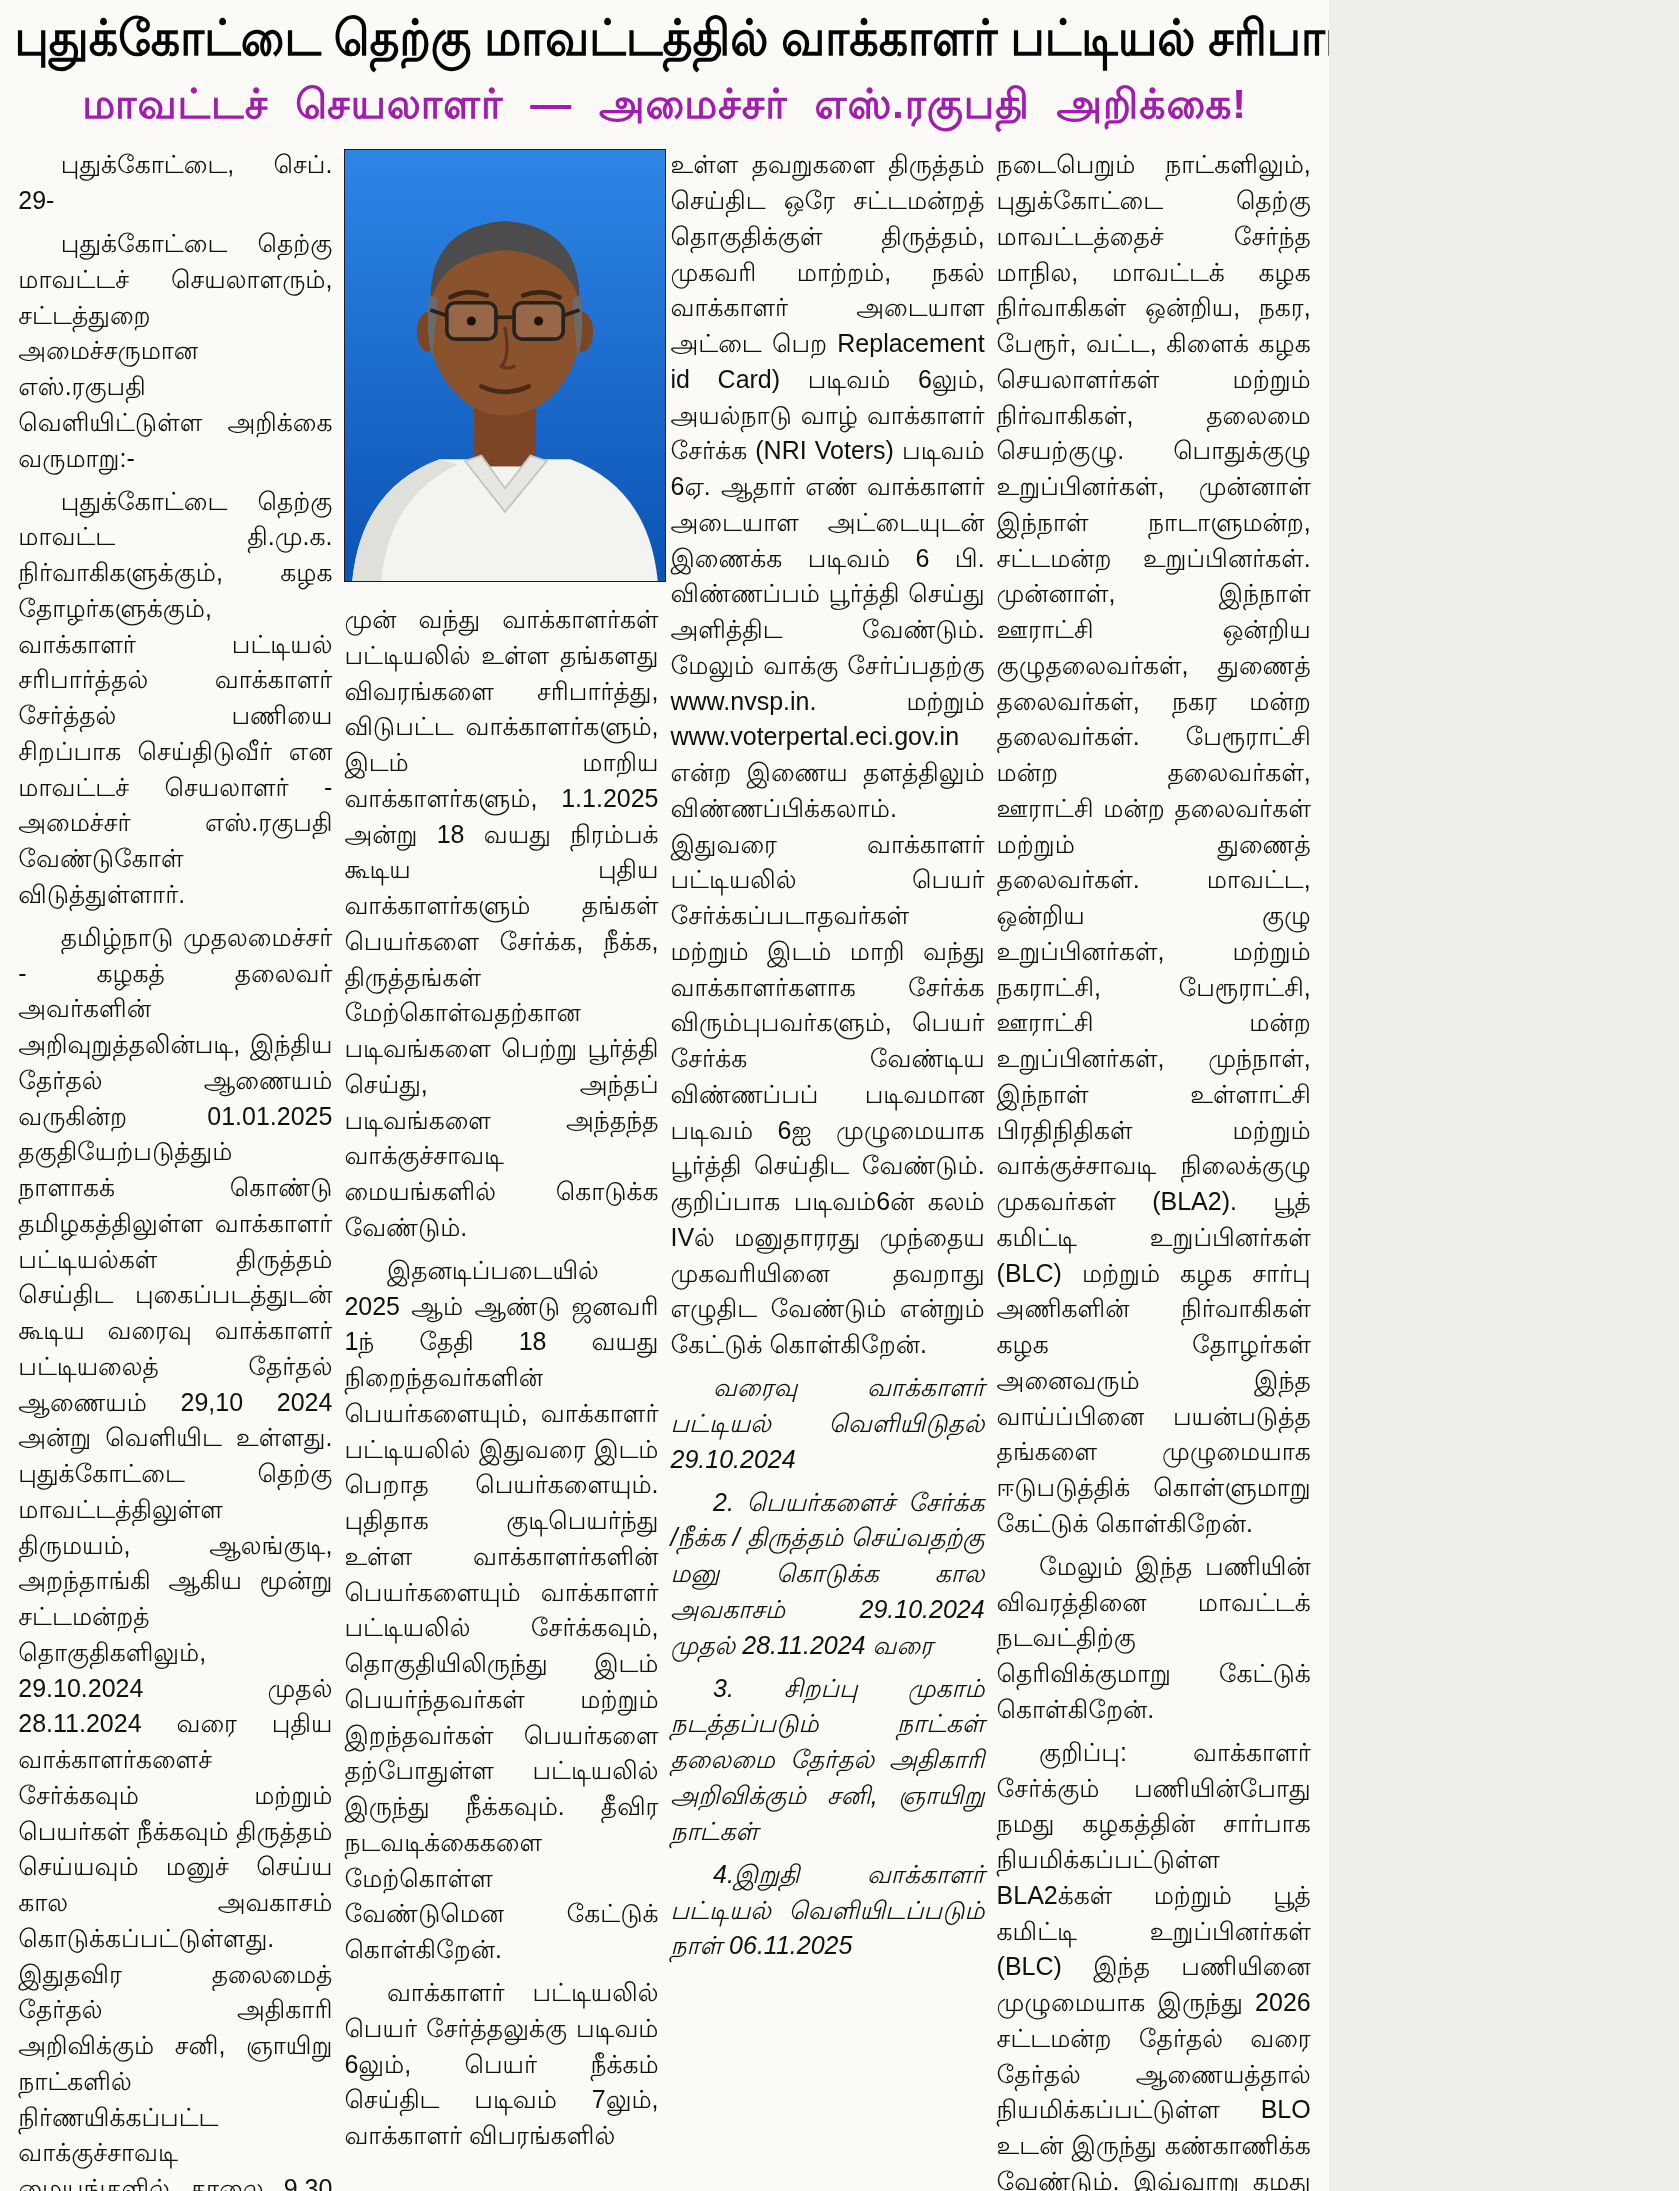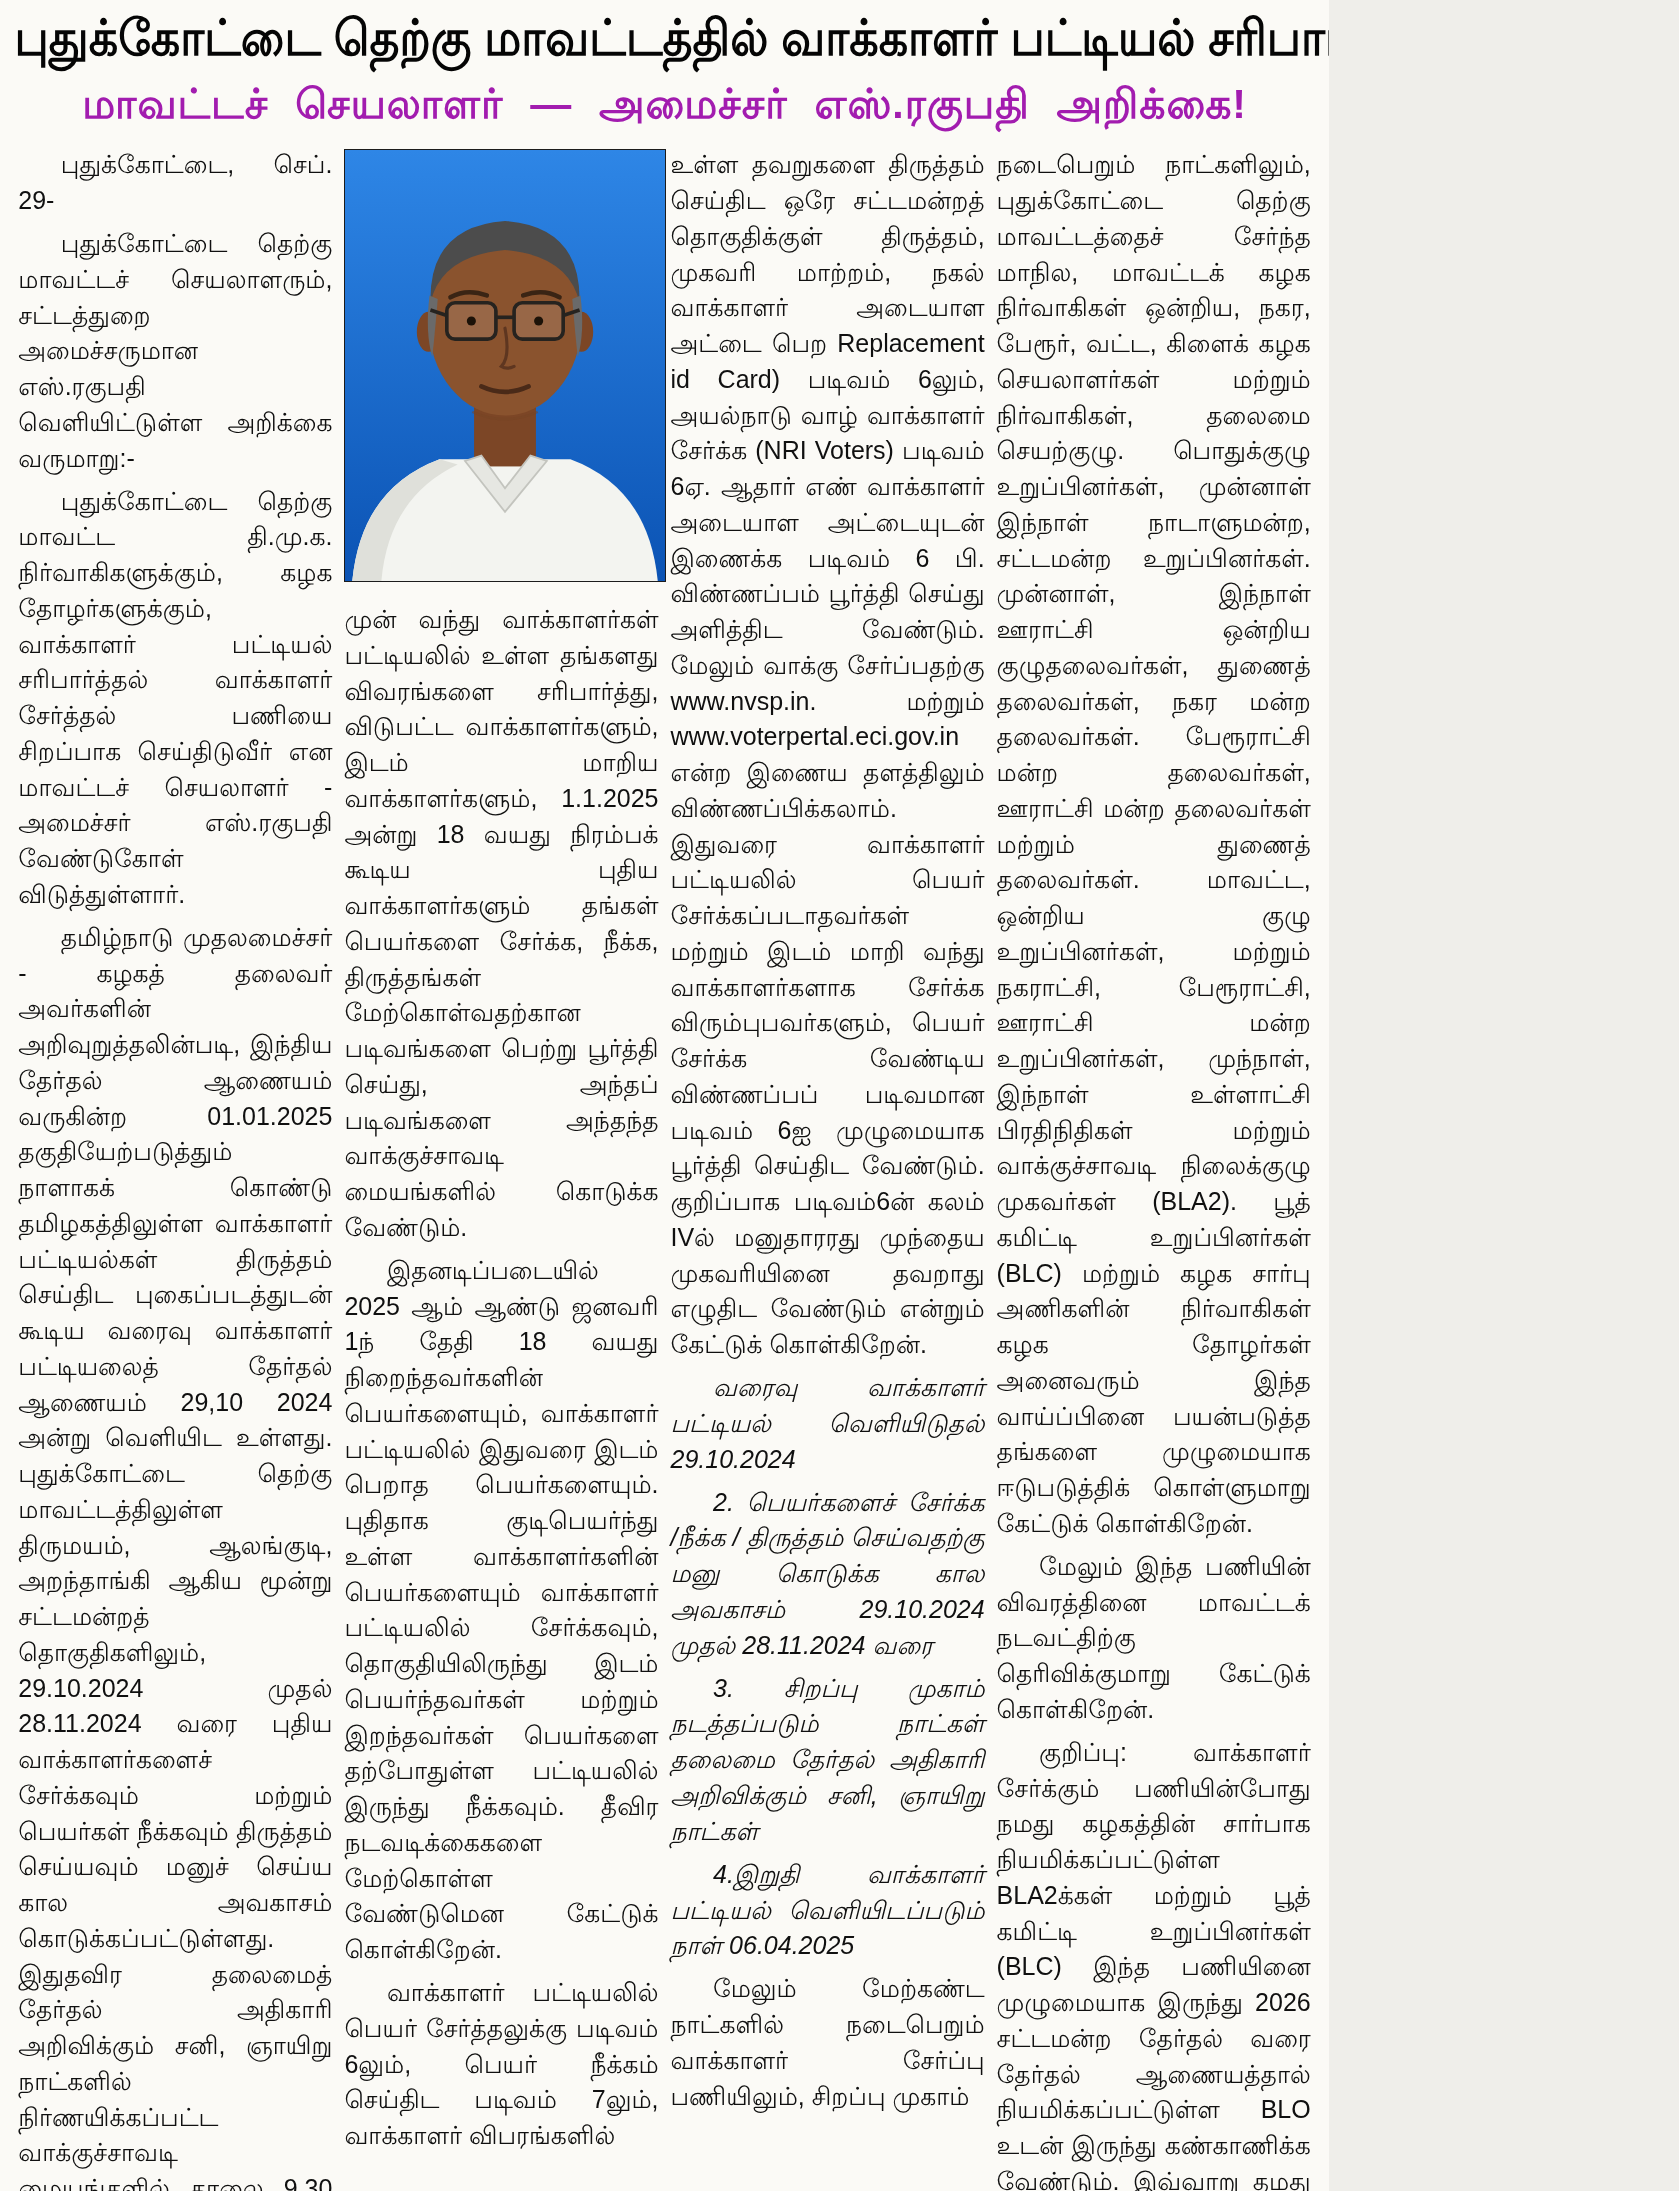--- a/index.html
+++ b/index.html
@@ -139,22 +139,21 @@
       <p class="cont">முன் வந்து வாக்காளர்கள் பட்டியலில் உள்ள தங்களது விவரங்களை சரிபார்த்து, விடுபட்ட வாக்காளர்களும், இடம் மாறிய வாக்காளர்களும், 1.1.2025 அன்று 18 வயது நிரம்பக் கூடிய புதிய வாக்காளர்களும் தங்கள் பெயர்களை சேர்க்க, நீக்க, திருத்தங்கள் மேற்கொள்வதற்கான படிவங்களை பெற்று பூர்த்தி செய்து, அந்தப் படிவங்களை அந்தந்த வாக்குச்சாவடி மையங்களில் கொடுக்க வேண்டும்.</p>
       <p>இதனடிப்படையில் 2025 ஆம் ஆண்டு ஜனவரி 1ந் தேதி 18 வயது நிறைந்தவர்களின் பெயர்களையும், வாக்காளர் பட்டியலில் இதுவரை இடம் பெறாத பெயர்களையும். புதிதாக குடிபெயர்ந்து உள்ள வாக்காளர்களின் பெயர்களையும் வாக்காளர் பட்டியலில் சேர்க்கவும், தொகுதியிலிருந்து இடம் பெயர்ந்தவர்கள் மற்றும் இறந்தவர்கள் பெயர்களை தற்போதுள்ள பட்டியலில் இருந்து நீக்கவும். தீவிர நடவடிக்கைகளை மேற்கொள்ள வேண்டுமென கேட்டுக் கொள்கிறேன்.</p>
       <p>வாக்காளர் பட்டியலில் பெயர் சேர்த்தலுக்கு படிவம் 6லும், பெயர் நீக்கம் செய்திட படிவம் 7லும், வாக்காளர் விபரங்களில்</p>
     </section>
 
     <section class="col">
       <p class="cont">உள்ள தவறுகளை திருத்தம் செய்திட ஒரே சட்டமன்றத் தொகுதிக்குள் திருத்தம், முகவரி மாற்றம், நகல் வாக்காளர் அடையாள அட்டை பெற Replacement id Card) படிவம் 6லும், அயல்நாடு வாழ் வாக்காளர் சேர்க்க (NRI Voters) படிவம் 6ஏ. ஆதார் எண் வாக்காளர் அடையாள அட்டையுடன் இணைக்க படிவம் 6 பி. விண்ணப்பம் பூர்த்தி செய்து அளித்திட வேண்டும். மேலும் வாக்கு சேர்ப்பதற்கு www.nvsp.in. மற்றும் www.voterpertal.eci.gov.in என்ற இணைய தளத்திலும் விண்ணப்பிக்கலாம். இதுவரை வாக்காளர் பட்டியலில் பெயர் சேர்க்கப்படாதவர்கள் மற்றும் இடம் மாறி வந்து வாக்காளர்களாக சேர்க்க விரும்புபவர்களும், பெயர் சேர்க்க வேண்டிய விண்ணப்பப் படிவமான படிவம் 6ஐ முழுமையாக பூர்த்தி செய்திட வேண்டும். குறிப்பாக படிவம்6ன் கலம் IVல் மனுதாரரது முந்தைய முகவரியினை தவறாது எழுதிட வேண்டும் என்றும் கேட்டுக் கொள்கிறேன்.</p>
       <p class="emph">வரைவு வாக்காளர் பட்டியல் வெளியிடுதல் 29.10.2024</p>
       <p class="emph">2. பெயர்களைச் சேர்க்க /நீக்க / திருத்தம் செய்வதற்கு மனு கொடுக்க கால அவகாசம் 29.10.2024 முதல் 28.11.2024 வரை</p>
       <p class="emph">3. சிறப்பு முகாம் நடத்தப்படும் நாட்கள் தலைமை தேர்தல் அதிகாரி அறிவிக்கும் சனி, ஞாயிறு நாட்கள்</p>
-      <p class="emph">4.இறுதி வாக்காளர் பட்டியல் வெளியிடப்படும் நாள் 06.04.2025</p>
-      <p>மேலும் மேற்கண்ட நாட்களில் நடைபெறும் வாக்காளர் சேர்ப்பு பணியிலும், சிறப்பு முகாம்</p>
+      <p class="emph">4.இறுதி வாக்காளர் பட்டியல் வெளியிடப்படும் நாள் 06.11.2025</p>
     </section>
 
     <section class="col">
       <p class="cont">நடைபெறும் நாட்களிலும், புதுக்கோட்டை தெற்கு மாவட்டத்தைச் சேர்ந்த மாநில, மாவட்டக் கழக நிர்வாகிகள் ஒன்றிய, நகர, பேரூர், வட்ட, கிளைக் கழக செயலாளர்கள் மற்றும் நிர்வாகிகள், தலைமை செயற்குழு. பொதுக்குழு உறுப்பினர்கள், முன்னாள் இந்நாள் நாடாளுமன்ற, சட்டமன்ற உறுப்பினர்கள். முன்னாள், இந்நாள் ஊராட்சி ஒன்றிய குழுதலைவர்கள், துணைத் தலைவர்கள், நகர மன்ற தலைவர்கள். பேரூராட்சி மன்ற தலைவர்கள், ஊராட்சி மன்ற தலைவர்கள் மற்றும் துணைத் தலைவர்கள். மாவட்ட, ஒன்றிய குழு உறுப்பினர்கள், மற்றும் நகராட்சி, பேரூராட்சி, ஊராட்சி மன்ற உறுப்பினர்கள், முந்நாள், இந்நாள் உள்ளாட்சி பிரதிநிதிகள் மற்றும் வாக்குச்சாவடி நிலைக்குழு முகவர்கள் (BLA2). பூத் கமிட்டி உறுப்பினர்கள் (BLC) மற்றும் கழக சார்பு அணிகளின் நிர்வாகிகள் கழக தோழர்கள் அனைவரும் இந்த வாய்ப்பினை பயன்படுத்த தங்களை முழுமையாக ஈடுபடுத்திக் கொள்ளுமாறு கேட்டுக் கொள்கிறேன்.</p>
       <p>மேலும் இந்த பணியின் விவரத்தினை மாவட்டக் நடவட்திற்கு தெரிவிக்குமாறு கேட்டுக் கொள்கிறேன்.</p>
       <p>குறிப்பு: வாக்காளர் சேர்க்கும் பணியின்போது நமது கழகத்தின் சார்பாக நியமிக்கப்பட்டுள்ள BLA2க்கள் மற்றும் பூத் கமிட்டி உறுப்பினர்கள் (BLC) இந்த பணியினை முழுமையாக இருந்து 2026 சட்டமன்ற தேர்தல் வரை தேர்தல் ஆணையத்தால் நியமிக்கப்பட்டுள்ள BLO உடன் இருந்து கண்காணிக்க வேண்டும். இவ்வாறு தமது அறிக்கையில் கூறியுள்ளார்.</p>
     </section>
 
   </main>
 </div>

